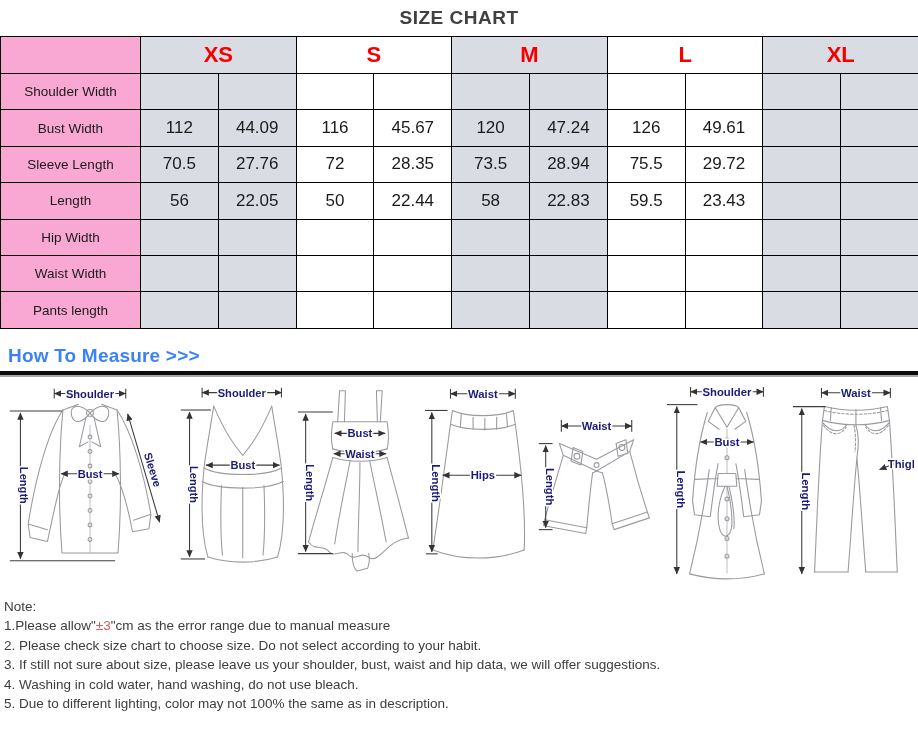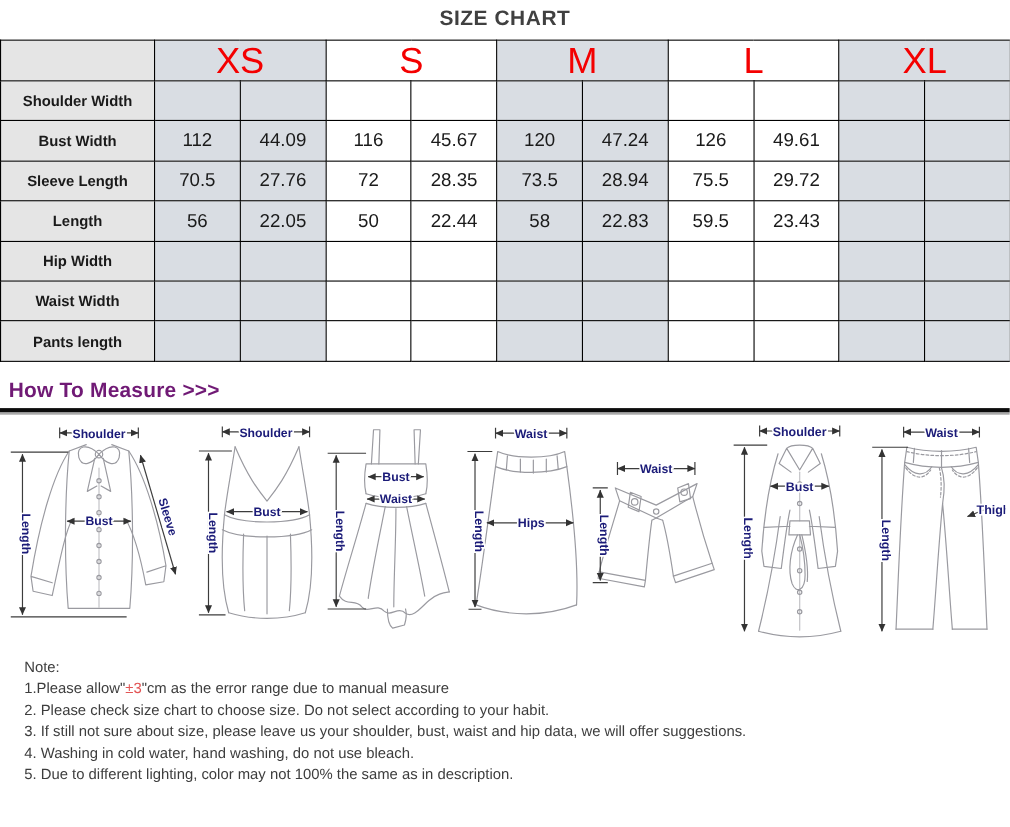--- a/index.html
+++ b/index.html
@@ -7,40 +7,40 @@
     width:918px;height:752px;background:#ffffff;position:relative;overflow:hidden;
     font-family:"Liberation Sans",sans-serif;color:#1a1a1a;
   }
   
   .page-title{height:36px;display:flex;align-items:center;justify-content:center;
     font-size:19px;font-weight:bold;letter-spacing:.5px;color:#404040;}
   
   table.size-table{border-collapse:collapse;table-layout:fixed;width:918px;}
   .size-table td,.size-table th{border:1.5px solid #000;padding:0;text-align:center;vertical-align:middle;overflow:hidden;}
   .sh{background:#d9dde3;}
-  .size-head{color:#f40000;font-size:33px;font-weight:normal;height:36px;line-height:36px;}
+  .size-head{color:#f40000;font-size:22px;font-weight:bold;height:36px;line-height:36px;}
   .unit{font-weight:bold;font-size:13px;height:35px;}
-  .rowlabel{font-size:13.5px;font-weight:bold;background:#e5e5e5;}
+  .rowlabel{font-size:13.5px;font-weight:normal;background:#f9a8d4;}
   .val{font-size:17px;}
   .size-table tbody tr{height:36.4px;}
   
   .htm-head{margin:16px 0 4px 0;padding-left:8px;font-size:19px;font-weight:bold;
-    color:#701a75;letter-spacing:.2px;}
+    color:#3b82f6;letter-spacing:.2px;}
   .rule{height:0;border-top:4px solid #0c0c0c;border-bottom:2px solid #a8a8a8;width:918px;}
   
   .figures{display:flex;justify-content:center;align-items:flex-start;
     width:914px;padding:4px 2px 0 2px;height:208px;}
   .fig svg{display:block;}
   .garment{stroke:#9a9aa0;fill:none;stroke-width:1.1;stroke-linejoin:round;stroke-linecap:round;}
   .dim{stroke:#3c3c3c;fill:none;stroke-width:1.1;}
   .dash{stroke-dasharray:2.5,2;}
   .lbl{font-family:"Liberation Sans",sans-serif;font-size:11.5px;font-weight:bold;fill:#1b1b78;
     paint-order:stroke fill;stroke:#ffffff;stroke-width:3px;text-anchor:middle;}
   
-  .notes{padding-left:22px;margin-top:8px;font-size:13.5px;line-height:19.5px;color:#3d3d3d;}
+  .notes{padding-left:4px;margin-top:8px;font-size:13.5px;line-height:19.5px;color:#3d3d3d;}
   .note-red{color:#e25555;}
 </style>
 </head>
 <body>
 
 <svg width="0" height="0" style="position:absolute">
   <defs>
     <marker id="mR" viewBox="0 0 10 10" refX="8.5" refY="5" markerWidth="7.5" markerHeight="7.5" orient="auto">
         <path d="M0,1 L9,5 L0,9 z" fill="#333"></path>
       </marker>

